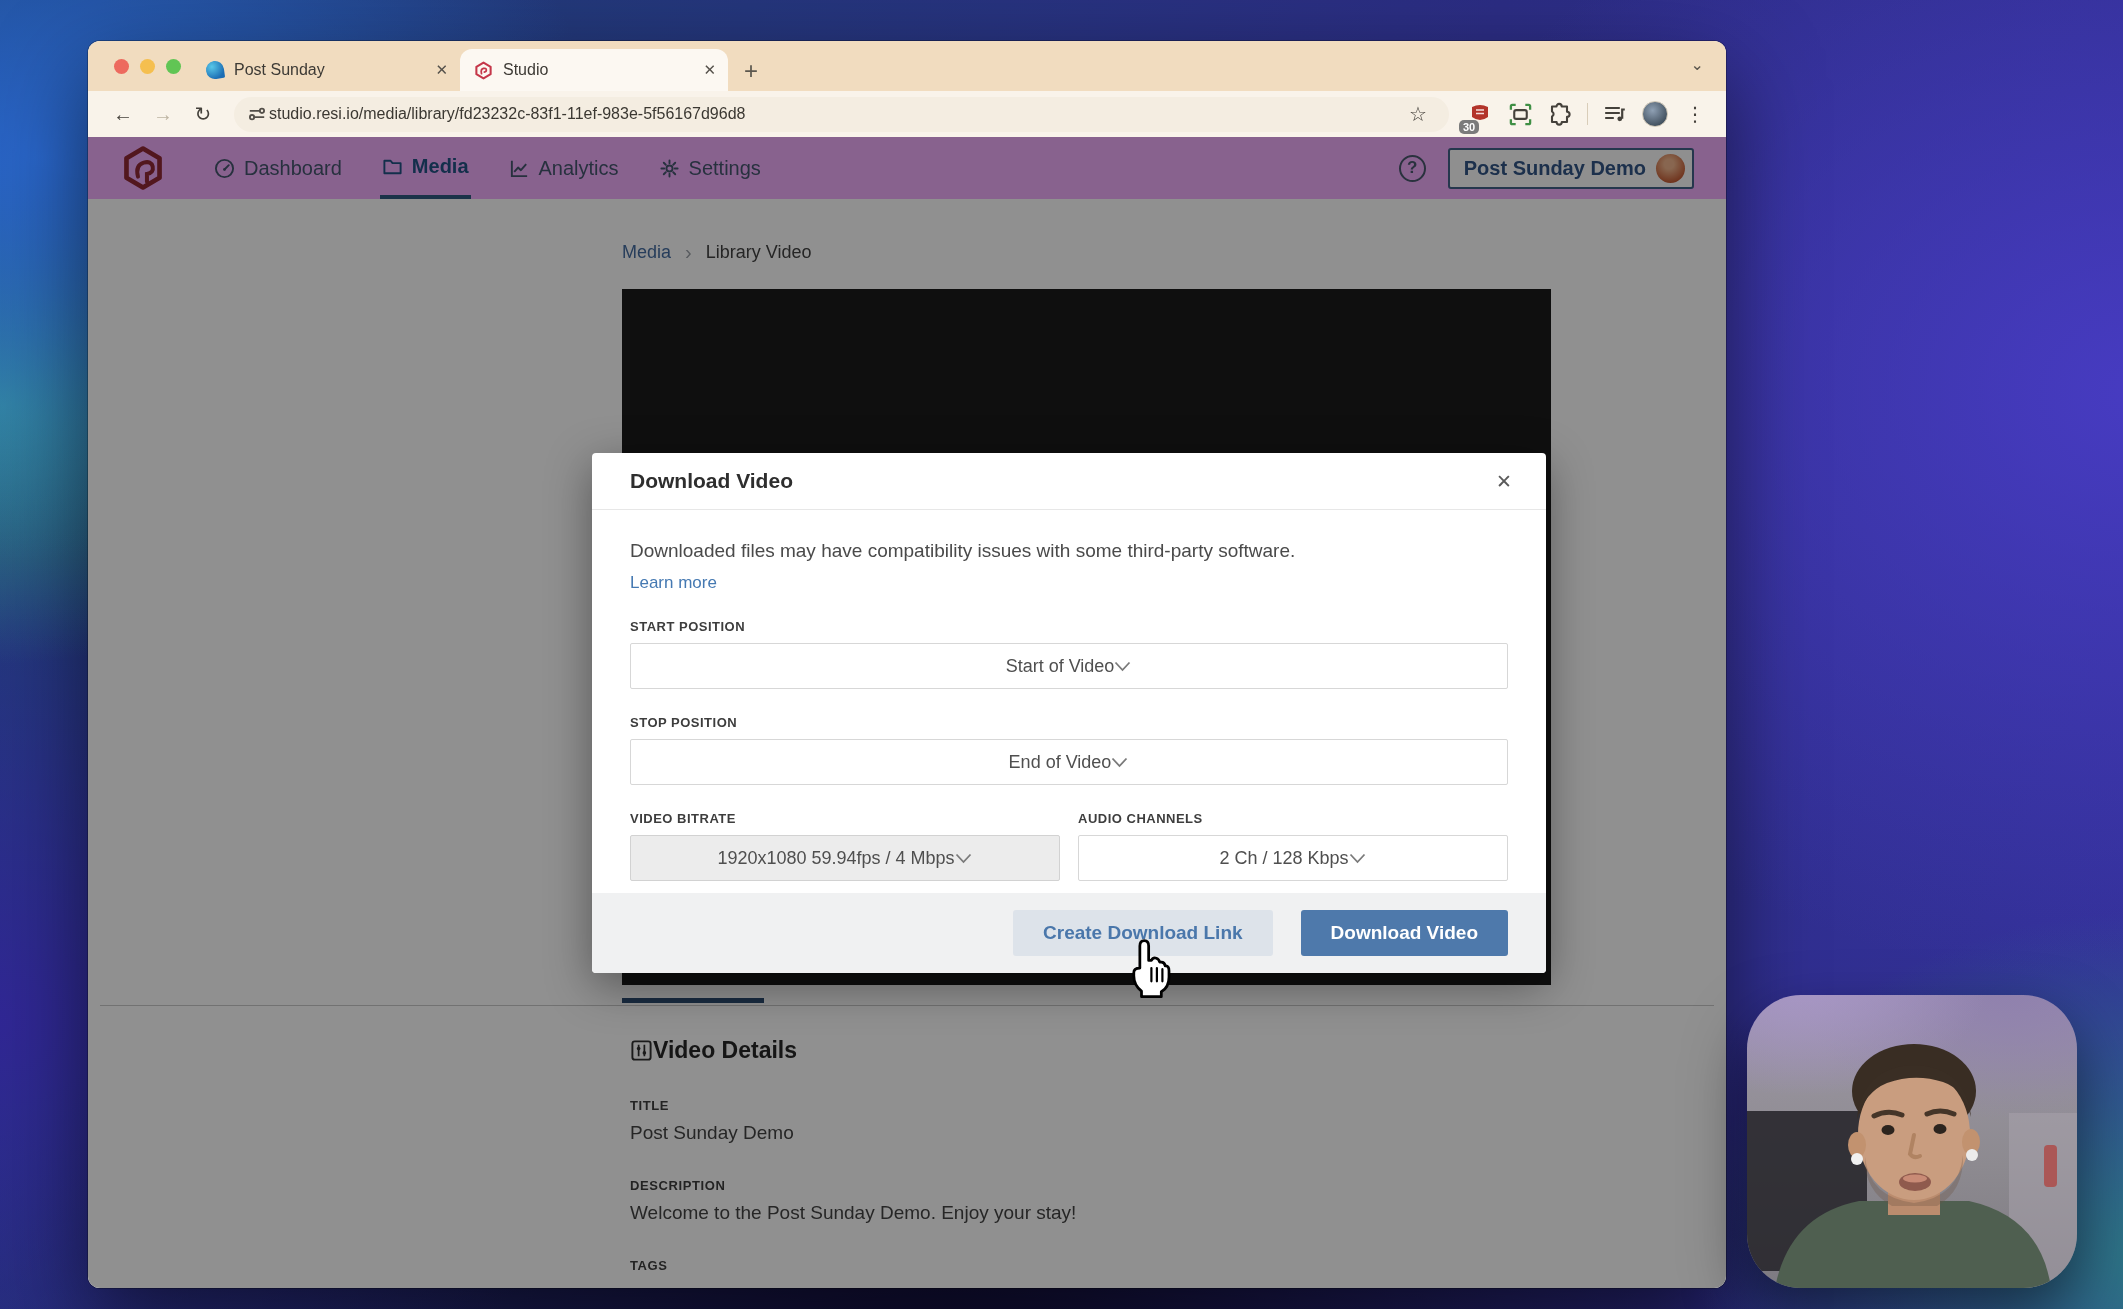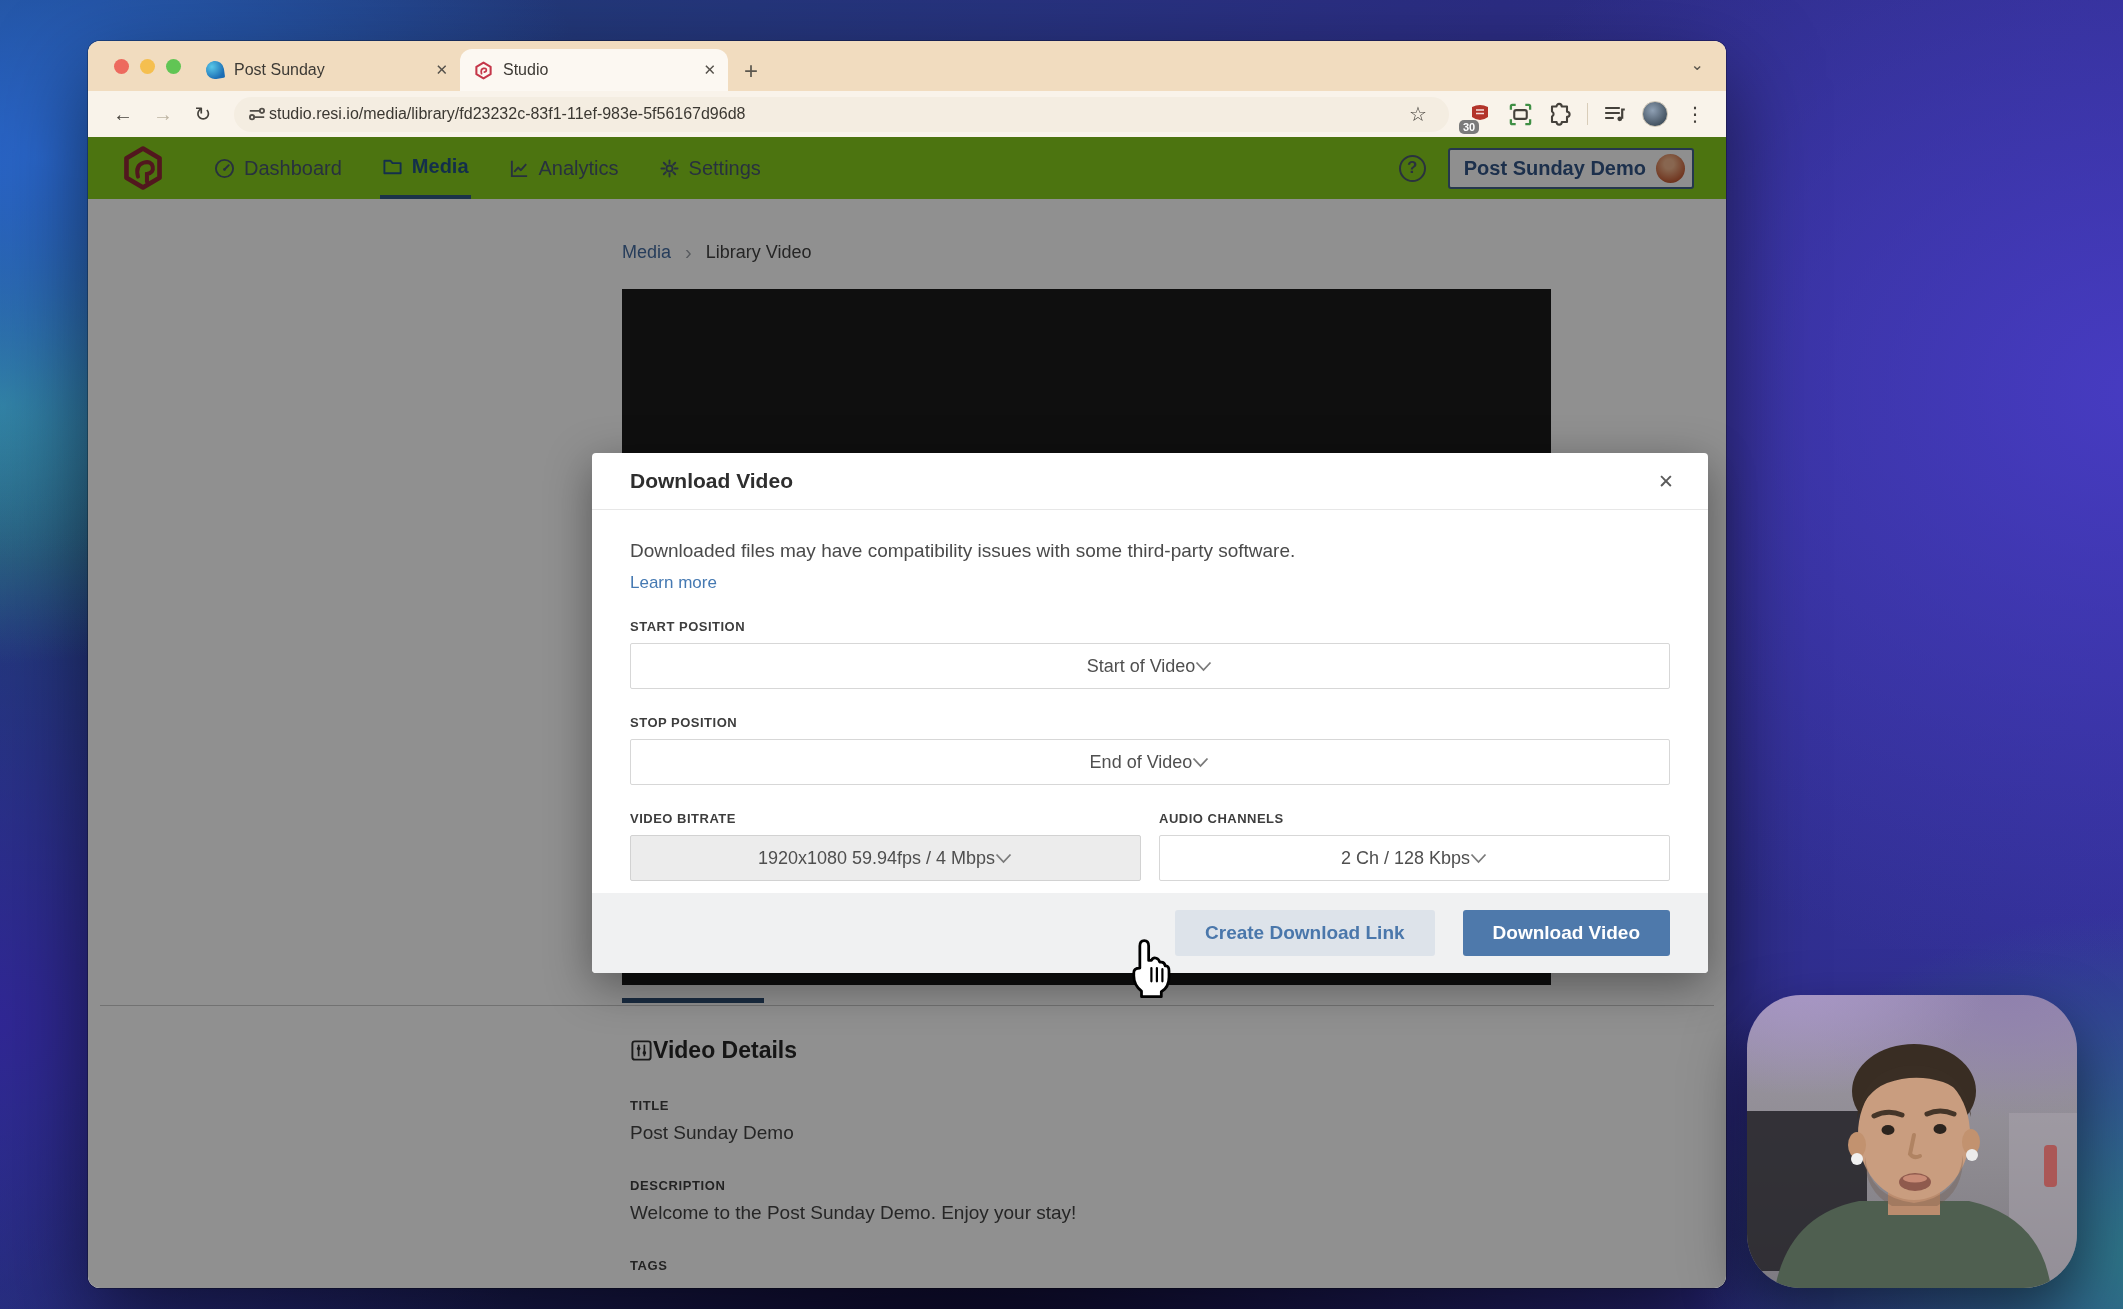--- a/index.html
+++ b/index.html
@@ -53,21 +53,21 @@
   .ext-wrap { position:relative; }
   .ext-badge { position:absolute; left:-4px; bottom:-3px; background:#7b7b7b; color:#fff; font-size:11px;
                font-weight:bold; border-radius:5px; padding:1px 4px; }
   .avatar-browser { width:26px; height:26px; border-radius:50%;
                background:radial-gradient(circle at 40% 35%, #8fa0b4, #3c4a58 80%); border:1px solid #cfc6b6; }
   .vsep { width:1px; height:22px; background:#d9cdb9; margin:0 4px; }
 
   
   .app { position:relative; height:1151px; background:#ffffff; overflow:hidden; }
 
-  .app-header { position:absolute; left:0; top:0; right:0; height:62px; background:#84cc16;
+  .app-header { position:absolute; left:0; top:0; right:0; height:62px; background:#f0abfc;
                 display:flex; align-items:center; padding:0 32px; }
   .logo { margin-right:46px; display:flex; align-items:center; }
   .nav-item { display:flex; align-items:center; gap:9px; font-size:20px; color:#41526b;
               height:62px; padding:0 2px; margin-right:36px; }
   .nav-item svg { flex:0 0 auto; }
   .nav-item.active { color:#1d4f82; font-weight:bold; border-bottom:4px solid #2a567f; }
   .help-btn { margin-left:auto; width:27px; height:27px; border:2px solid #45546b; border-radius:50%;
               color:#45546b; font-size:17px; font-weight:bold; display:flex; align-items:center; justify-content:center; }
   .account-btn { margin-left:22px; border:2px solid #3c5d85; border-radius:3px; height:41px;
               display:flex; align-items:center; gap:10px; padding:0 7px 0 14px;
@@ -85,21 +85,21 @@
   .page-divider { position:absolute; left:12px; right:12px; top:868px; height:1px; background:#c9c9c9; }
 
   .details { position:absolute; left:542px; top:900px; width:1000px; color:#2c2c2c; }
   .details-head { display:flex; align-items:center; font-size:23px; font-weight:bold; color:#222; }
   .d-label { margin-top:34px; font-size:13px; font-weight:bold; letter-spacing:.6px; color:#3a3a3a; }
   .d-value { margin-top:9px; font-size:19px; color:#3f3f3f; }
 
   .dim-overlay { position:absolute; inset:0; background:rgba(8,8,8,.45); }
 
   
-  .modal { position:absolute; left:592px; top:453px; width:1116px; height:520px; background:#fff;
+  .modal { position:absolute; left:592px; top:453px; width:954px; height:520px; background:#fff;
            border-radius:4px; box-shadow:0 12px 46px rgba(0,0,0,.4); z-index:50; display:flex; flex-direction:column; }
   .modal-header { height:57px; display:flex; align-items:center; justify-content:space-between; padding:0 30px 0 38px;
            border-bottom:1px solid #e7e7e7; }
   .modal-title { font-size:21px; font-weight:bold; color:#2e2e2e; }
   .modal-close { font-size:19px; color:#5a5a5a; padding:4px; }
   .modal-body { padding:30px 38px 0 38px; }
   .modal-msg { font-size:19px; color:#4a4a4a; }
   .learn-more { margin-top:11px; font-size:17px; color:#4579b2; }
   .field-label { margin-top:26px; font-size:13px; font-weight:bold; letter-spacing:.5px; color:#3d3d3d; }
   .select { margin-top:9px; height:46px; border:1px solid #d7d7d7; border-radius:2px; background:#fff;

